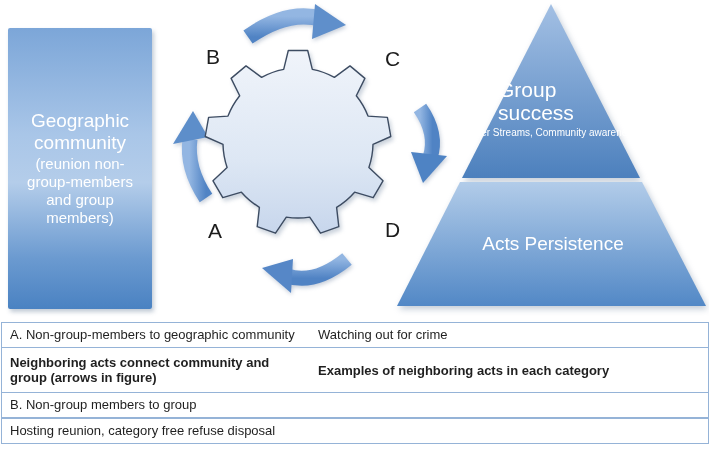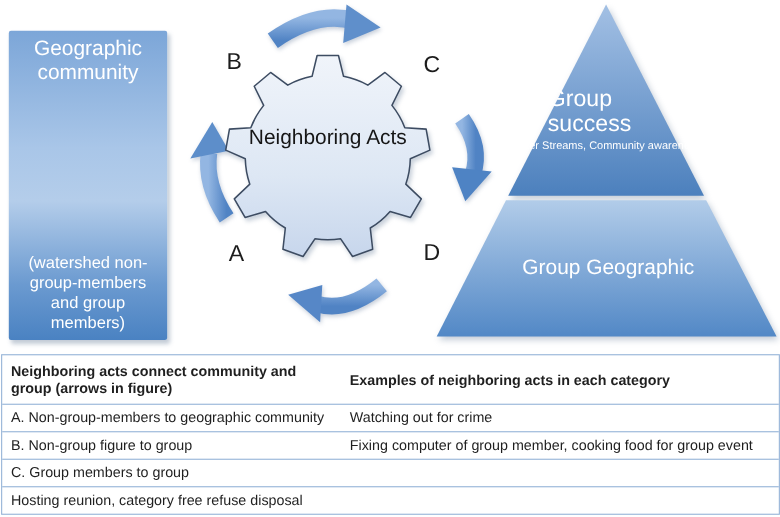--- a/index.html
+++ b/index.html
@@ -7,22 +7,22 @@
     position:relative;width:709px;height:470px;background:#fff;overflow:hidden;
     font-family:"Liberation Sans", sans-serif;
   }
   
   .left-box{
     position:absolute;left:8px;top:28px;width:144px;height:281px;
     border-radius:2px;
     background:linear-gradient(180deg,#7ca6d8 0%,#a9c6e8 38%,#b4cdea 55%,#6b9ad0 82%,#4a82c2 100%);
     box-shadow:2px 3px 4px rgba(120,140,165,.45);
     color:#fff;text-align:center;
-    display:flex;flex-direction:column;justify-content:space-between;
-    box-sizing:border-box;padding:6px;
+    display:flex;flex-direction:column;justify-content:center;
+    box-sizing:border-box;padding:18px;
   }
   .left-box .t1{font-size:19px;line-height:1.15;}
   .left-box .t2{font-size:15px;line-height:1.2;margin-top:2px;}
   
   .gear-svg{position:absolute;left:0;top:0;width:709px;height:320px;
     filter:drop-shadow(2px 3px 2px rgba(120,140,165,.4));}
   .arrows-svg{position:absolute;left:0;top:0;width:709px;height:320px;
     filter:drop-shadow(1px 2px 2px rgba(110,130,160,.4));}
   .gear-label{
     position:absolute;left:226px;top:115px;width:144px;text-align:center;
@@ -88,34 +88,33 @@
     </g>
 
     <g>
       <path d="M206,198 Q186,168 190,139" fill="none" stroke="url(#agH)" stroke-width="15"></path>
       <polygon points="173,144 208,137 193,111" fill="#5d8eca"></polygon>
     </g>
   </svg>
 
   <div class="left-box">
     <div class="t1">Geographic community</div>
-    <div class="t2">(watershed non-group-members and group members)</div>
+    <div class="t2">(reunion non-group-members and group members)</div>
   </div>
 
   <svg class="gear-svg" viewBox="0 0 709 320" aria-hidden="true">
     <defs>
       <linearGradient id="gearGrad" x1="0" y1="0" x2="0" y2="1">
         <stop offset="0" stop-color="#f0f4fa"></stop>
         <stop offset="0.6" stop-color="#dde7f4"></stop>
         <stop offset="1" stop-color="#c7d6ec"></stop>
       </linearGradient>
     </defs>
     <path id="gear-path" fill="url(#gearGrad)" stroke="#3d4c62" stroke-width="1.4" stroke-linejoin="round" d="M283.7,69.4 L288.3,50.5 L307.7,50.5 L312.3,69.4 A75,75 0 0 1 334.4,77.4 L350.0,65.9 L364.9,78.4 L356.3,95.8 A75,75 0 0 1 368.0,116.1 L387.4,117.4 L390.8,136.5 L373.0,144.3 A75,75 0 0 1 368.9,167.4 L383.0,180.8 L373.2,197.7 L354.6,192.2 A75,75 0 0 1 336.6,207.3 L338.8,226.6 L320.5,233.2 L309.7,217.1 A75,75 0 0 1 286.3,217.1 L275.5,233.2 L257.2,226.6 L259.4,207.3 A75,75 0 0 1 241.4,192.2 L222.8,197.7 L213.0,180.8 L227.1,167.4 A75,75 0 0 1 223.0,144.3 L205.2,136.5 L208.6,117.4 L228.0,116.1 A75,75 0 0 1 239.7,95.8 L231.1,78.4 L246.0,65.9 L261.6,77.4 A75,75 0 0 1 283.7,69.4 Z"></path>
   </svg>
-  <div class="gear-label">Neighboring Acts</div>
 
   <div class="letter letter-b">B</div>
   <div class="letter letter-c">C</div>
   <div class="letter letter-a">A</div>
   <div class="letter letter-d">D</div>
 
   <svg class="pyramid-svg" viewBox="0 0 709 320" aria-hidden="true">
     <defs>
       <linearGradient id="pyrTop" x1="0" y1="0" x2="0" y2="1">
         <stop offset="0" stop-color="#a3c0e4"></stop>
@@ -126,36 +125,34 @@
           <stop offset="1" stop-color="#5288c6"></stop>
       </linearGradient>
     </defs>
     <polygon points="551,4 640,178 462,178" fill="url(#pyrTop)"></polygon>
     <polygon points="460,182 642,182 706,306 397,306" fill="url(#pyrBot)"></polygon>
   </svg>
   <div class="pyr-top-text">
     <div class="pyr-title">Group success</div>
     <div class="pyr-sub">Cleaner Streams, Community awareness</div>
   </div>
-  <div class="pyr-bottom-text">Group Geographic</div>
+  <div class="pyr-bottom-text">Acts Persistence</div>
 
   <div class="tbl">
+    <div class="tr">
+      <div class="td">A. Non-group-members to geographic community</div>
+      <div class="td">Watching out for crime</div>
+    </div>
     <div class="tr th">
       <div class="td">Neighboring acts connect community and group (arrows in figure)</div>
       <div class="td">Examples of neighboring acts in each category</div>
     </div>
     <div class="tr">
-      <div class="td">A. Non-group-members to geographic community</div>
-      <div class="td">Watching out for crime</div>
+      <div class="td">B. Non-group members to group</div>
     </div>
     <div class="tr">
-      <div class="td">B. Non-group figure to group</div>
-      <div class="td">Fixing computer of group member, cooking food for group event</div>
-    </div>
-    <div class="tr">
-      <div class="td">C. Group members to group</div>
     </div>
     <div class="tr">
       <div class="td">Hosting reunion, category free refuse disposal</div>
     </div>
   </div>
 
 </div>
 
 </body></html>

